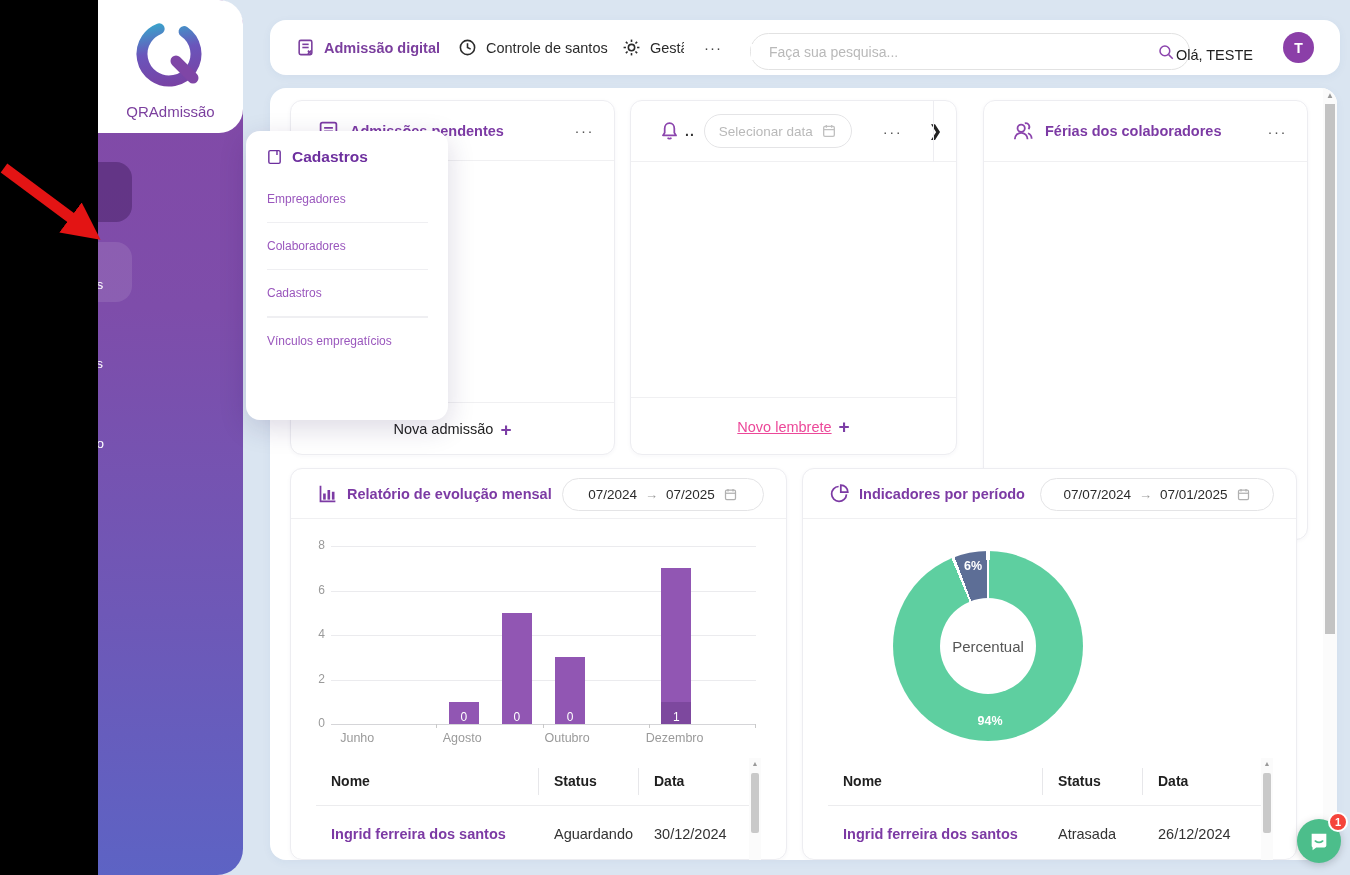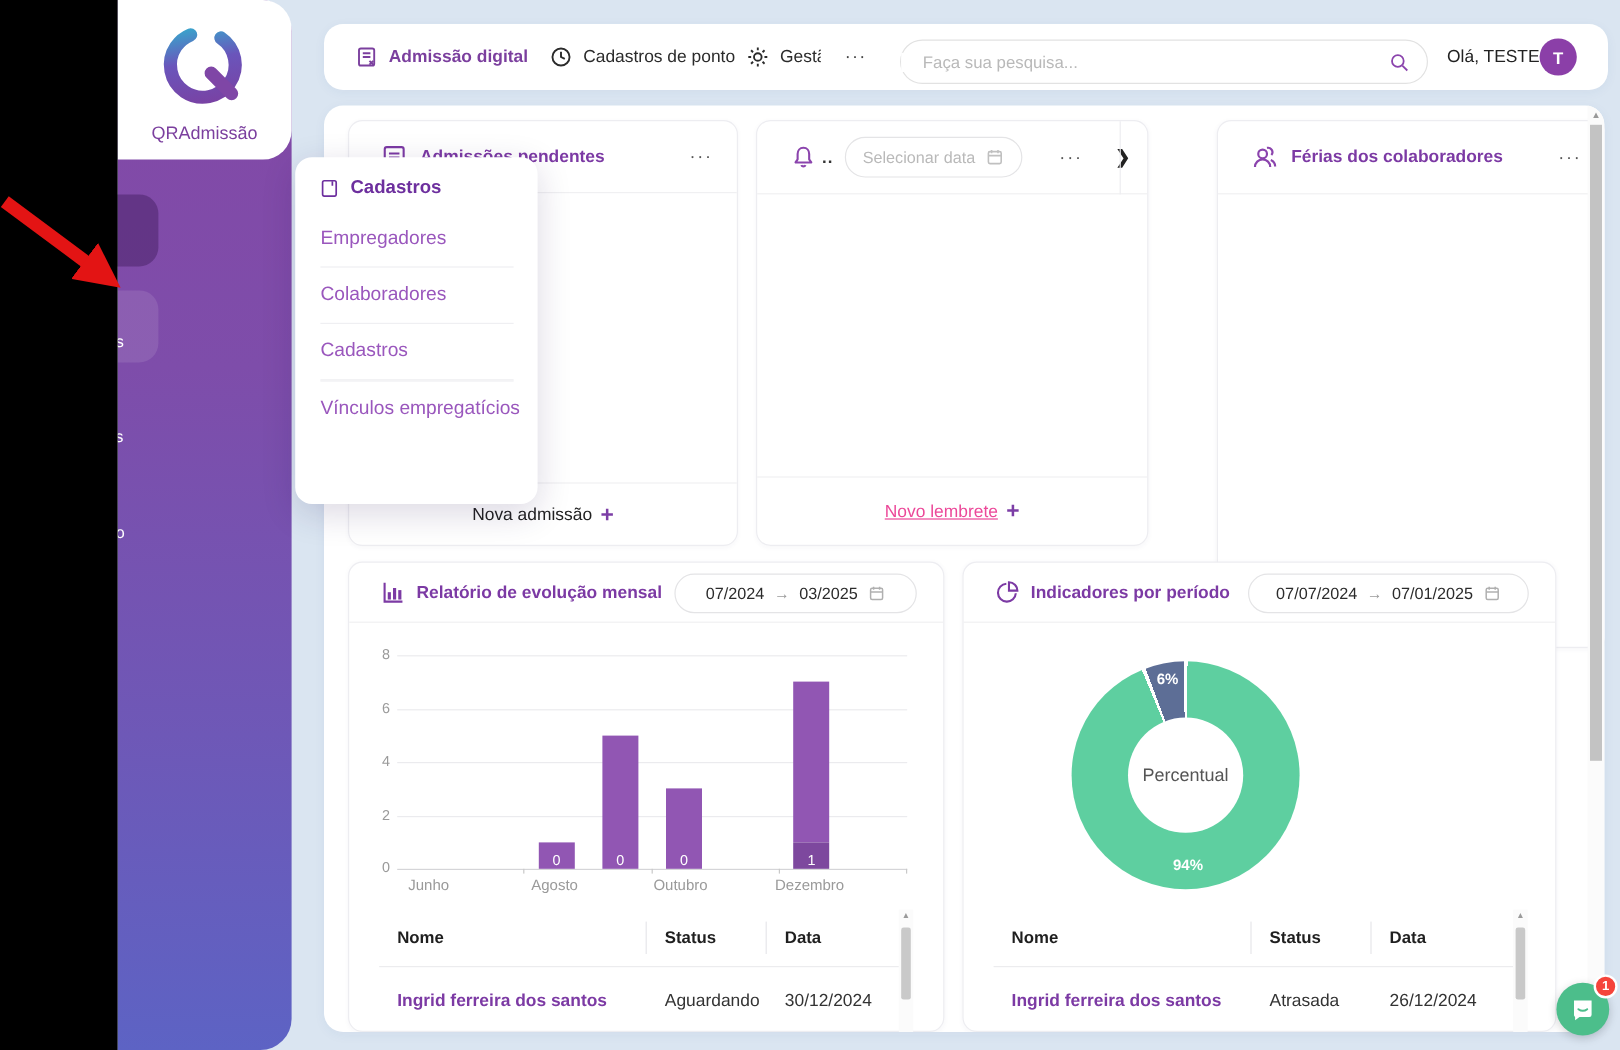--- a/index.html
+++ b/index.html
@@ -23,36 +23,36 @@
   #nav-home { top:162px; height:60px; background:rgba(37,8,63,0.32); }
   #nav-cadastros { top:242px; height:60px; background:rgba(255,255,255,0.10); }
   #nav-relatorios { top:322px; height:58px; }
   #nav-financeiro { top:402px; height:58px; }
   .nav-item svg { display:block; }
 
   
   #flyout { left:246px; top:131px; width:202px; height:289px; background:#fff; border-radius:14px;
     box-shadow:0 8px 28px rgba(40,20,80,0.16); z-index:50; }
   .fo-header { display:flex; align-items:center; gap:9px; padding:17px 0 10px 20px; color:#6d2f9e; font-weight:bold; font-size:15.5px; }
-  .fo-item { height:46px; display:flex; align-items:center; padding-left:21px; color:#9a57bd; font-size:16px; cursor:pointer; }
+  .fo-item { height:46px; display:flex; align-items:center; padding-left:21px; color:#9a57bd; font-size:12px; cursor:pointer; }
   .fo-sep { height:1px; background:#efeff2; margin:0 20px 0 21px; }
 
   
   #topbar { left:270px; top:20px; width:1070px; height:55px; background:#fff; border-radius:16px; z-index:5;
     box-shadow:0 2px 10px rgba(40,70,130,0.05); }
   #tabs-wrap { position:absolute; left:0; top:0; width:414px; height:39px; overflow:hidden; }
   .tab { position:absolute; top:0; height:55px; display:flex; align-items:center; gap:9px; font-size:14.5px; color:#2b2b2b; cursor:pointer; white-space:nowrap; }
   .tab.active { color:#7b3f9e; font-weight:bold; }
   #tab-underline { position:absolute; left:21px; top:41px; width:158px; height:3px; background:#7b3f9e; border-radius:2px; }
   #tabs-overflow { position:absolute; left:434px; top:0; height:55px; display:flex; align-items:center; font-size:15px; color:#444; letter-spacing:1px; cursor:pointer; }
   #search-pill { position:absolute; left:480px; top:13px; width:440px; height:37px; border:1px solid #e2e2e2; border-radius:19px; background:#fff; display:flex; align-items:center; }
   #search-input { flex:1; border:none; outline:none; padding:0 8px 0 18px; font-size:14px; color:#333; font-family:"Liberation Sans",sans-serif; }
   #search-input::placeholder { color:#b9b9b9; }
   #search-pill svg { margin-right:14px; flex:none; }
-  #tb-right { position:absolute; right:26px; top:12px; height:31px; display:flex; align-items:center; gap:0; }
+  #tb-right { position:absolute; right:26px; top:12px; height:31px; display:flex; align-items:flex-end; gap:30px; }
   #greeting { font-size:14.5px; color:#222; }
   #avatar { width:31px; height:31px; border-radius:50%; background:#8b3fa8; color:#fff; font-size:14px; font-weight:bold; display:flex; align-items:center; justify-content:center; cursor:pointer; }
 
   
   #panel { left:270px; top:88px; width:1067px; height:772px; background:#fff; border-radius:16px; overflow:hidden; z-index:2;
     box-shadow:0 2px 10px rgba(40,70,130,0.05); }
   .card { position:absolute; background:#fff; border:1px solid #ededf1; border-radius:12px; box-shadow:0 1px 4px rgba(50,50,90,0.04); }
   .card-head { position:absolute; left:0; top:0; width:100%; display:flex; align-items:center; border-bottom:1px solid #f0f0f2; }
   .card-title { color:#7c3aa4; font-weight:bold; font-size:14.5px; white-space:nowrap; }
   .dots { color:#555; font-size:15px; letter-spacing:1.5px; cursor:pointer; }
@@ -73,21 +73,21 @@
   #card-reminders .card-head { height:61px; padding:0 0 0 28px; gap:5px; }
   #rem-trunc { font-size:14px; color:#333; font-weight:bold; letter-spacing:1px; }
   .date-pill { display:flex; align-items:center; border:1px solid #e4e4e6; border-radius:17px; background:#fff; gap:8px; justify-content:center; cursor:pointer; }
   #rem-pill { width:148px; height:34px; margin-left:4px; color:#b9b9b9; font-size:13.5px; }
   #rem-dots { margin-left:26px; }
   #rem-next { margin-left:22px; font-size:15px; color:#222; font-weight:bold; cursor:pointer; }
   #rem-divider { position:absolute; left:302px; top:0; height:61px; width:1px; background:#ededf1; }
   #card-reminders .card-foot { top:296px; height:58px; }
   #rem-foot-label { color:#ec4899; text-decoration:underline; }
 
-  #card-vacations { left:744px; top:12px; width:325px; height:440px; }
+  #card-vacations { left:713px; top:12px; width:325px; height:440px; }
   #card-vacations .card-head { height:61px; padding:0 20px 0 28px; gap:11px; }
 
   .chart-card .card-head { height:50px; padding:0 22px 0 26px; gap:9px; }
   #card-monthly { left:20px; top:380px; width:497px; height:392px; }
   #card-indicators { left:532px; top:380px; width:495px; height:392px; }
   .range-pill { position:absolute; right:22px; top:9px; height:33px; font-size:13.5px; color:#2b2b2b; }
   #monthly-pill { width:202px; }
   #indicators-pill { width:234px; }
   .range-arrow { color:#9a9a9a; font-size:13px; }
 
@@ -200,21 +200,21 @@
       <svg width="21" height="21" viewBox="0 0 24 24">
           <polyline points="4,3 4,21 21,21" fill="none" stroke="#7c3aa4" stroke-width="2"></polyline>
           <rect x="7" y="12" width="3" height="7" fill="#7c3aa4"></rect>
           <rect x="12" y="8" width="3" height="11" fill="#7c3aa4"></rect>
           <rect x="17" y="10" width="3" height="9" fill="#7c3aa4"></rect>
         </svg>
       <span class="card-title">Relatório de evolução mensal</span>
       <div id="monthly-pill" class="date-pill range-pill">
         <span>07/2024</span>
         <span class="range-arrow">→</span>
-        <span>03/2025</span>
+        <span>07/2025</span>
         <svg width="15" height="15" viewBox="0 0 24 24">
             <rect x="4" y="5" width="16" height="15" rx="2" fill="none" stroke="#b0b0b0" stroke-width="2"></rect>
             <line x1="8" y1="3" x2="8" y2="7" stroke="#b0b0b0" stroke-width="2"></line>
             <line x1="16" y1="3" x2="16" y2="7" stroke="#b0b0b0" stroke-width="2"></line>
             <line x1="4" y1="10" x2="20" y2="10" stroke="#b0b0b0" stroke-width="2"></line>
           </svg>
       </div>
     </div>
     <div id="bar-ylabels">
         <span class="ylab" style="top: -8px;">8</span>
@@ -365,21 +365,21 @@
           <line x1="15" y1="16" x2="19" y2="20" stroke="#7b3f9e" stroke-width="2"></line>
           <line x1="19" y1="16" x2="15" y2="20" stroke="#7b3f9e" stroke-width="2"></line>
         </svg>
       <span>Admissão digital</span>
     </div>
     <div class="tab" style="left:188px">
       <svg width="19" height="19" viewBox="0 0 24 24">
           <circle cx="12" cy="12" r="9" fill="none" stroke="#2b2b2b" stroke-width="2"></circle>
           <polyline points="12,6.5 12,12 16,14" fill="none" stroke="#2b2b2b" stroke-width="2"></polyline>
         </svg>
-      <span>Cadastros de ponto</span>
+      <span>Controle de santos</span>
     </div>
     <div class="tab" style="left:352px">
       <svg width="19" height="19" viewBox="0 0 24 24">
           <circle cx="12" cy="12" r="4" fill="none" stroke="#2b2b2b" stroke-width="2"></circle>
           <g stroke="#2b2b2b" stroke-width="2">
             <line x1="12" y1="2" x2="12" y2="5"></line>
             <line x1="12" y1="19" x2="12" y2="22"></line>
             <line x1="2" y1="12" x2="5" y2="12"></line>
             <line x1="19" y1="12" x2="22" y2="12"></line>
             <line x1="4.9" y1="4.9" x2="7" y2="7"></line>

